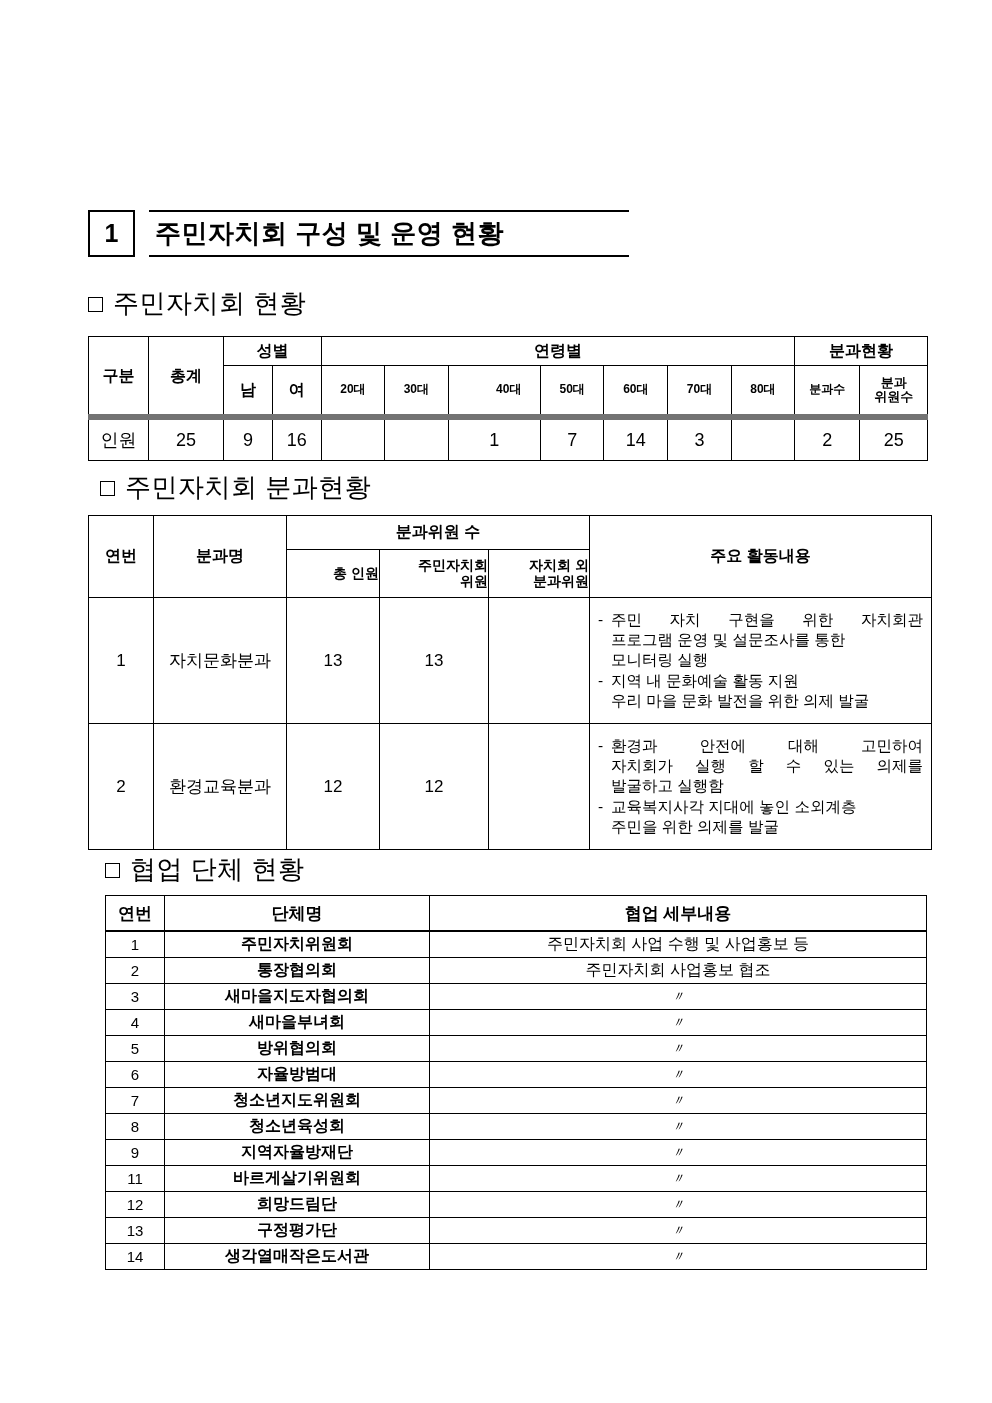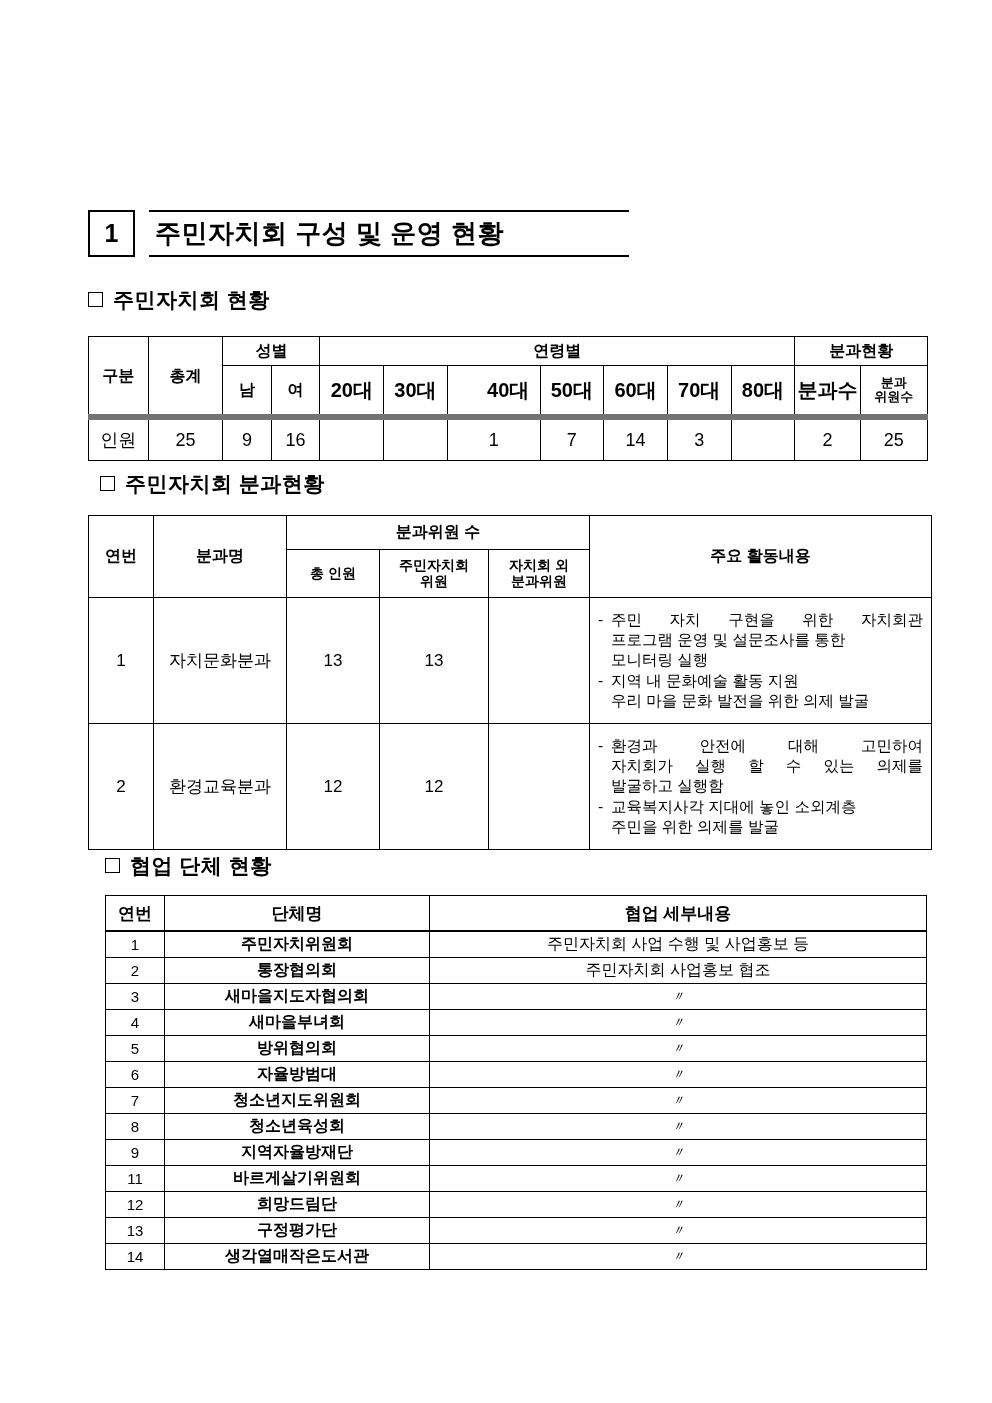--- a/index.html
+++ b/index.html
@@ -68,22 +68,22 @@
     align-items: center;
     font-size: 26px;
     font-weight: bold;
     letter-spacing: 0.5px;
     padding: 0 6px;
   }
 
   
   .sub-heading {
     position: absolute;
-    font-size: 21px;
-    font-weight: bold;
+    font-size: 26px;
+    font-weight: normal;
     letter-spacing: 0.5px;
     white-space: nowrap;
   }
   .sub-heading .box-mark {
     display: inline-block;
     width: 15px;
     height: 15px;
     border: 1.6px solid #000;
     box-sizing: border-box;
     margin-right: 10px;
@@ -120,32 +120,32 @@
     line-height: 1.12;
     border-radius: 13px;
   }
   #table-status td.v {
     font-weight: normal;
     font-size: 18px;
   }
   #table-status tr.hdr-top td { height: 28px; }
   #table-status tr.hdr-bot td { height: 48px; }
   #table-status tr.data td { height: 40px; border-top: 6px solid #737373; }
-  #table-status td.small { font-size: 20px; }
+  #table-status td.small { font-size: 12px; }
   #table-status td.tiny { font-size: 13px; line-height: 1.08; }
 
   
   #table-divisions {
     left: 88px;
     top: 515px;
     width: 844px;
   }
   #table-divisions td { font-size: 16px; }
   #table-divisions td.hd { font-weight: bold; }
-  #table-divisions td.hd-sm { font-weight: bold; font-size: 14px; line-height: 1.12; }
+  #table-divisions td.hd-sm { font-weight: bold; font-size: 14px; line-height: 1.12; text-align: right; }
   #table-divisions tr.h1 td { height: 33px; }
   #table-divisions tr.h2 td { height: 47px; }
   #table-divisions tr.body-row td { height: 113px; }
   #table-divisions td.act {
     text-align: left;
     padding: 6px 8px 6px 8px;
     font-size: 15.5px;
     line-height: 1.30;
   }
   #table-divisions td.num { font-size: 17px; }

